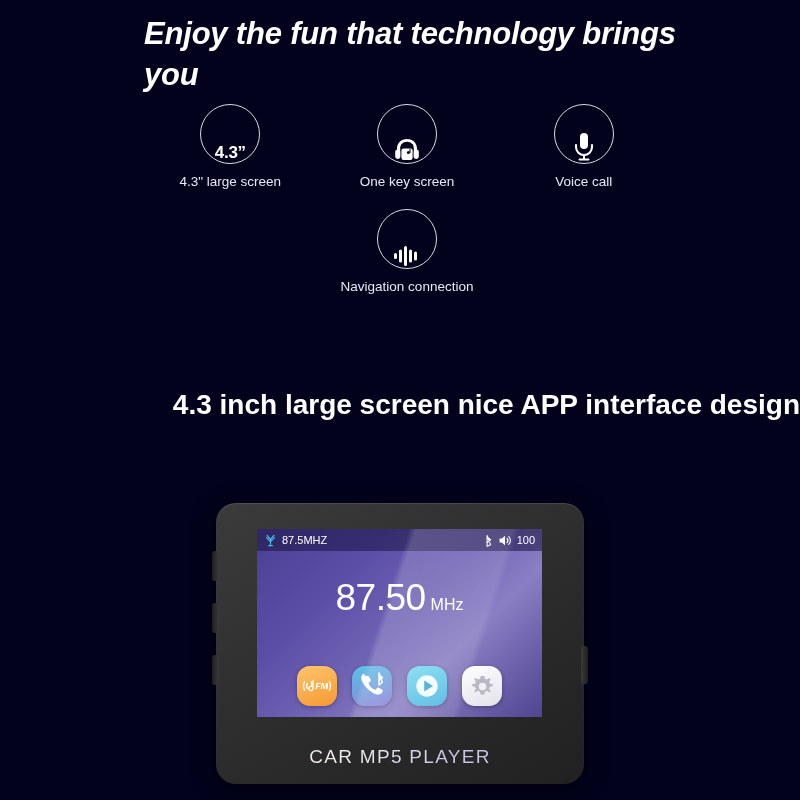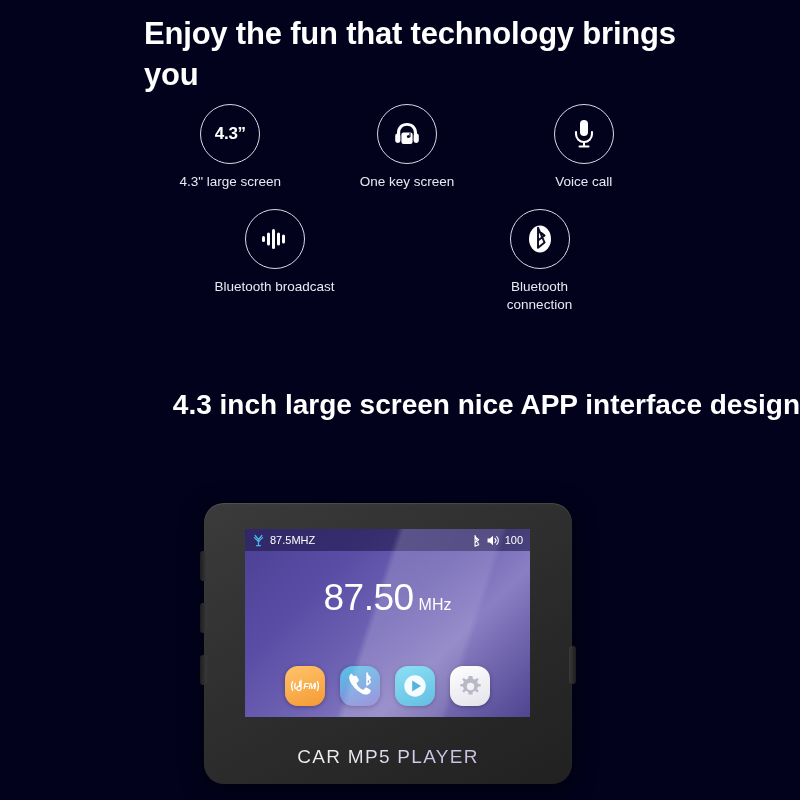--- a/index.html
+++ b/index.html
@@ -15,20 +15,21 @@
   
   .headline {
     position:absolute;
     left:144px; top:14px;
     width:560px;
     font-size:31px;
     font-weight:bold;
     line-height:1.32;
     letter-spacing:-0.2px;
     color:#ffffff;
+    font-style:italic;
   }
 
   
   .features {
     position:absolute;
     left:142px; top:104px;
     width:530px;
   }
   .frow { display:flex; }
   .frow.r2 { margin-top:18px; }
@@ -36,21 +37,21 @@
     flex:1 1 0;
     display:flex;
     flex-direction:column;
     align-items:center;
   }
   .circle {
     width:60px; height:60px;
     border-radius:50%;
     border:1.6px solid #d8dae6;
     display:flex;
-    align-items:center;
+    align-items:flex-end;
     justify-content:center;
     position:relative;
   }
   .flabel {
     margin-top:9px;
     font-size:13.5px;
     color:#e8e9f2;
     text-align:center;
     line-height:1.35;
     white-space:pre-line;
@@ -77,21 +78,21 @@
     text-align:right;
     font-size:28px;
     font-weight:bold;
     line-height:1.42;
     color:#ffffff;
   }
 
   
   .device-wrap {
     position:absolute;
-    left:196px; top:503px;
+    left:208px; top:503px;
     width:400px; height:285px;
   }
   .device-body {
     position:absolute;
     left:8px; top:0;
     width:368px; height:281px;
     border-radius:20px;
     background:linear-gradient(150deg,#3b3b3c 0%,#313132 35%,#282829 70%,#212122 100%);
     box-shadow:0 4px 22px rgba(0,0,0,.55), inset 0 1px 1px rgba(255,255,255,.12);
   }
@@ -241,33 +242,23 @@
     <div class="fcell">
       <div class="circle">
         <svg width="30" height="24" viewBox="0 0 30 24" aria-hidden="true">
           <rect x="2" y="9" width="3" height="6" rx="1.5" fill="#fff"></rect>
           <rect x="7" y="5.5" width="3" height="13" rx="1.5" fill="#fff"></rect>
           <rect x="12" y="2" width="3" height="20" rx="1.5" fill="#fff"></rect>
           <rect x="17" y="5.5" width="3" height="13" rx="1.5" fill="#fff"></rect>
           <rect x="22" y="7.5" width="3" height="9" rx="1.5" fill="#fff"></rect>
         </svg>
       </div>
-      <div class="flabel">Bluetooth broadcast</div>
-    </div>
-
-    <div class="fcell">
-      <div class="circle">
-        <svg width="28" height="34" viewBox="0 0 28 34" aria-hidden="true">
-          <ellipse cx="14" cy="17" rx="11" ry="13.5" fill="#fff"></ellipse>
-          <path d="M12 8.2 L18.6 13.4 L12 18.6 V5.6 L18.6 20.6 L12 25.8 V18.6" stroke="#0b0b22" stroke-width="1.9" fill="none" stroke-linejoin="round" stroke-linecap="round"></path>
-        </svg>
-      </div>
-      <div class="flabel">Bluetooth
-connection</div>
-    </div>
+      <div class="flabel">Navigation connection</div>
+    </div>
+
 
 
 
   </div>
 </div>
 
 <div class="subhead">4.3 inch large screen
 nice APP interface design</div>
 
 <div class="device-wrap">

